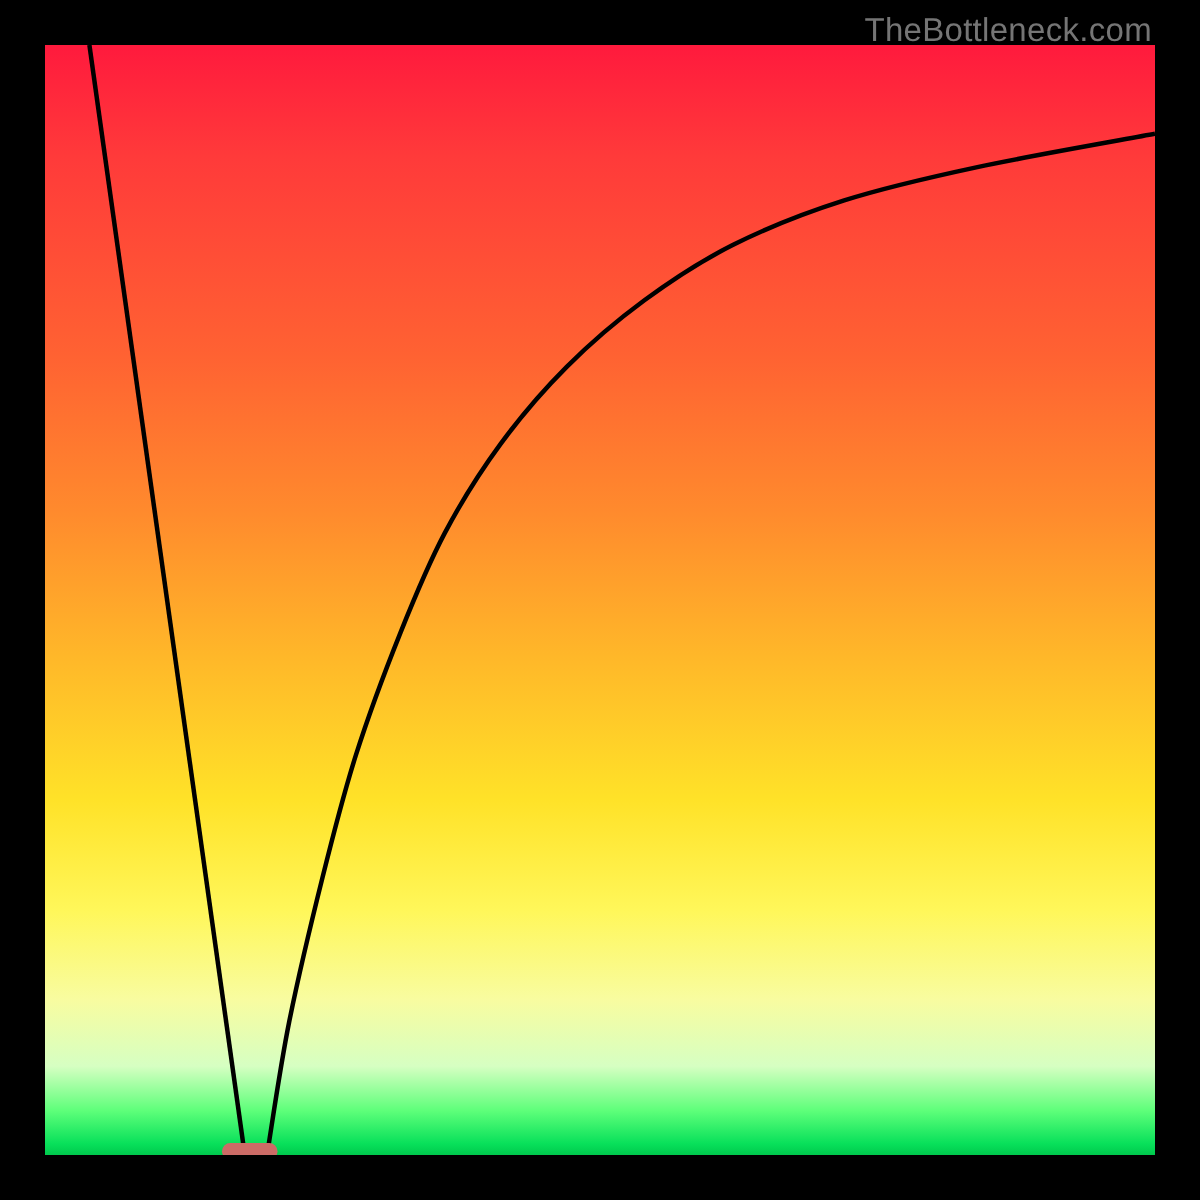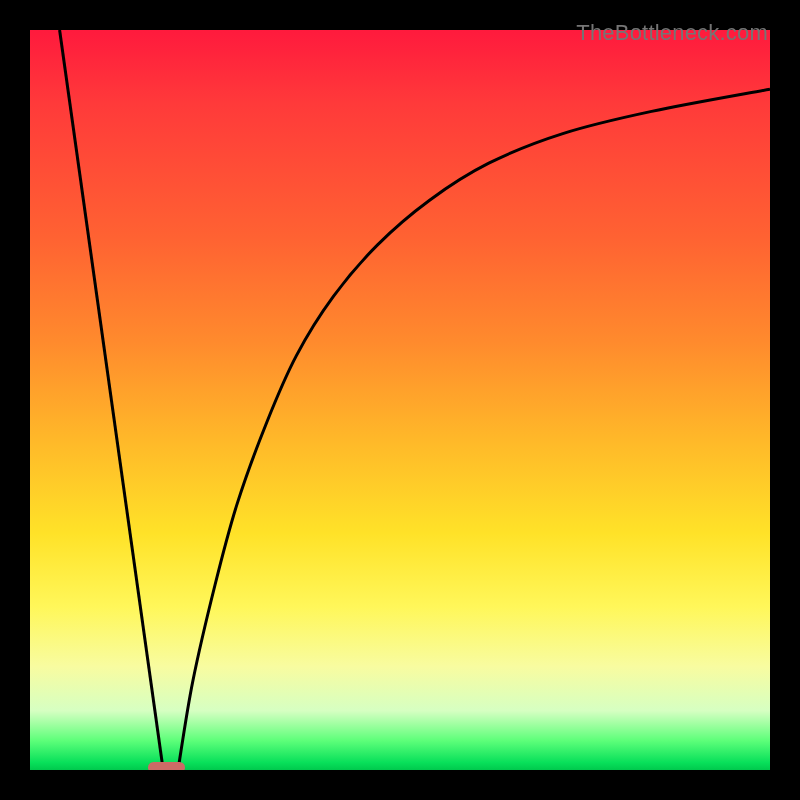--- a/index.html
+++ b/index.html
@@ -42,21 +42,21 @@
       #fff75a 78%,
       #f8fca0 86%,
       #d6ffc2 92%,
       #5eff7a 96%,
       #08e05a 99%,
       #00c94d 100%
     );
   }
   .watermark {
     position: absolute;
-    top: 20px;
+    top: 7px;
     right: 32px;
     color: #757575;
     font-size: 22px;
     font-weight: 400;
     letter-spacing: 0.2px;
     user-select: none;
     margin-left: 38px;
   }
   .curve-svg {
     position: absolute;

